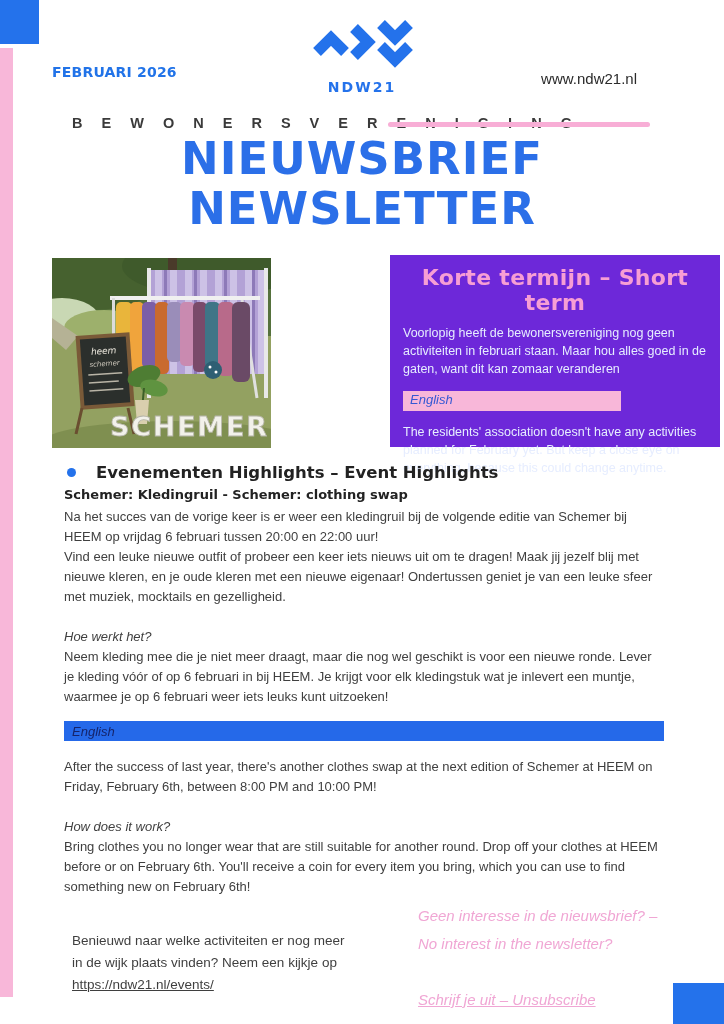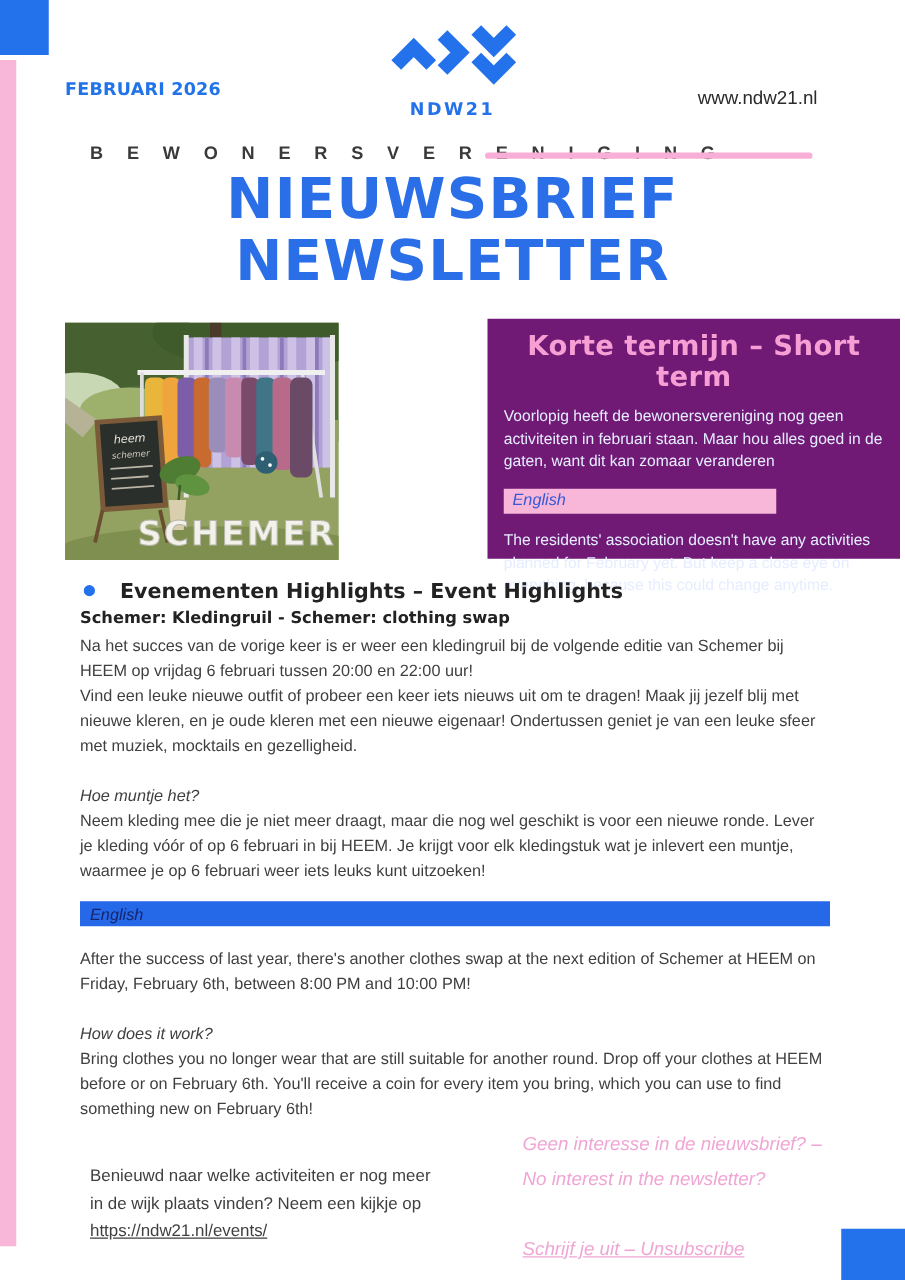--- a/index.html
+++ b/index.html
@@ -13,33 +13,33 @@
   .corner-blue-top{left:0;top:0;width:39px;height:44px;background:#2472EB;}
   .side-pink{left:0;top:48px;width:13px;height:949px;background:#F8B7D9;}
   .corner-blue-bottom{left:673px;top:983px;width:51px;height:41px;background:#2472EB;}
 
   
   .issue-date{left:52px;top:64px;font-family:"DejaVu Sans",sans-serif;
     font-weight:bold;font-size:14px;color:#2173E8;letter-spacing:.2px;}
   .logo-wrap{left:0;top:14px;width:724px;display:flex;flex-direction:column;align-items:center;}
   .logo-text{margin-top:3px;font-family:"DejaVu Sans",sans-serif;font-weight:bold;
     font-size:14px;letter-spacing:2px;color:#2472EB;}
-  .website{right:70px;top:70px;font-size:15px;color:#2b2b2b;}
+  .website{right:87px;top:70px;font-size:15px;color:#2b2b2b;}
   .org-label{left:72px;top:115px;font-size:14.5px;font-weight:bold;
     letter-spacing:7.5px;color:#3a3a3a;}
   .org-line{left:388px;top:122px;width:262px;height:5px;background:#F8AED6;border-radius:3px;}
   .main-title{left:0;top:134px;width:724px;text-align:center;
     font-family:"DejaVu Sans",sans-serif;font-weight:bold;font-size:45px;
     line-height:50px;color:#2B6FE8;letter-spacing:1px;}
 
   
   .photo{left:52px;top:258px;width:219px;height:190px;overflow:hidden;}
 
   
-  .short-box{left:390px;top:255px;width:330px;height:192px;background:#701a75;
+  .short-box{left:390px;top:255px;width:330px;height:192px;background:#6d28d9;
     box-sizing:border-box;padding:8px 13px;}
   .short-title{font-family:"DejaVu Sans",sans-serif;font-weight:bold;font-size:22px;
     color:#F79ED4;text-align:center;margin:2px 0 9px 0;letter-spacing:.3px;}
   .short-body{font-size:12.5px;line-height:18px;color:#E6EDFF;}
   .short-english{width:218px;height:20px;background:#F8B7D9;margin:13px 0 12px 0;
     font-style:italic;font-size:13px;color:#3558d4;box-sizing:border-box;padding:1px 7px;}
 
   
   .content{left:64px;top:462px;width:600px;font-size:13px;line-height:20px;color:#3f3f3f;}
   .events-heading-row{display:flex;align-items:flex-start;margin-bottom:2px;}
@@ -177,21 +177,21 @@
 </div>
 
 <div class="abs content">
   <div class="events-heading-row">
     <span class="bullet-dot"></span>
     <span class="events-heading">Evenementen Highlights – Event Highlights</span>
   </div>
   <div class="subheading">Schemer: Kledingruil - Schemer: clothing swap</div>
   <p>Na het succes van de vorige keer is er weer een kledingruil bij de volgende editie van Schemer bij HEEM op vrijdag 6 februari tussen 20:00 en 22:00 uur!</p>
   <p>Vind een leuke nieuwe outfit of probeer een keer iets nieuws uit om te dragen! Maak jij jezelf blij met nieuwe kleren, en je oude kleren met een nieuwe eigenaar! Ondertussen geniet je van een leuke sfeer met muziek, mocktails en gezelligheid.</p>
-  <p class="q-italic">Hoe muntje het?</p>
+  <p class="q-italic">Hoe werkt het?</p>
   <p>Neem kleding mee die je niet meer draagt, maar die nog wel geschikt is voor een nieuwe ronde. Lever je kleding vóór of op 6 februari in bij HEEM. Je krijgt voor elk kledingstuk wat je inlevert een muntje, waarmee je op 6 februari weer iets leuks kunt uitzoeken!</p>
   <div class="lang-bar">English</div>
   <p class="after-bar">After the success of last year, there's another clothes swap at the next edition of Schemer at HEEM on Friday, February 6th, between 8:00 PM and 10:00 PM!</p>
   <p class="q-italic">How does it work?</p>
   <p>Bring clothes you no longer wear that are still suitable for another round. Drop off your clothes at HEEM before or on February 6th. You'll receive a coin for every item you bring, which you can use to find something new on February 6th!</p>
 </div>
 
 <div class="abs footer-left">
   <span>Benieuwd naar welke activiteiten er nog meer in de wijk plaats vinden? Neem een kijkje op </span><a>https://ndw21.nl/events/</a>
 </div>

